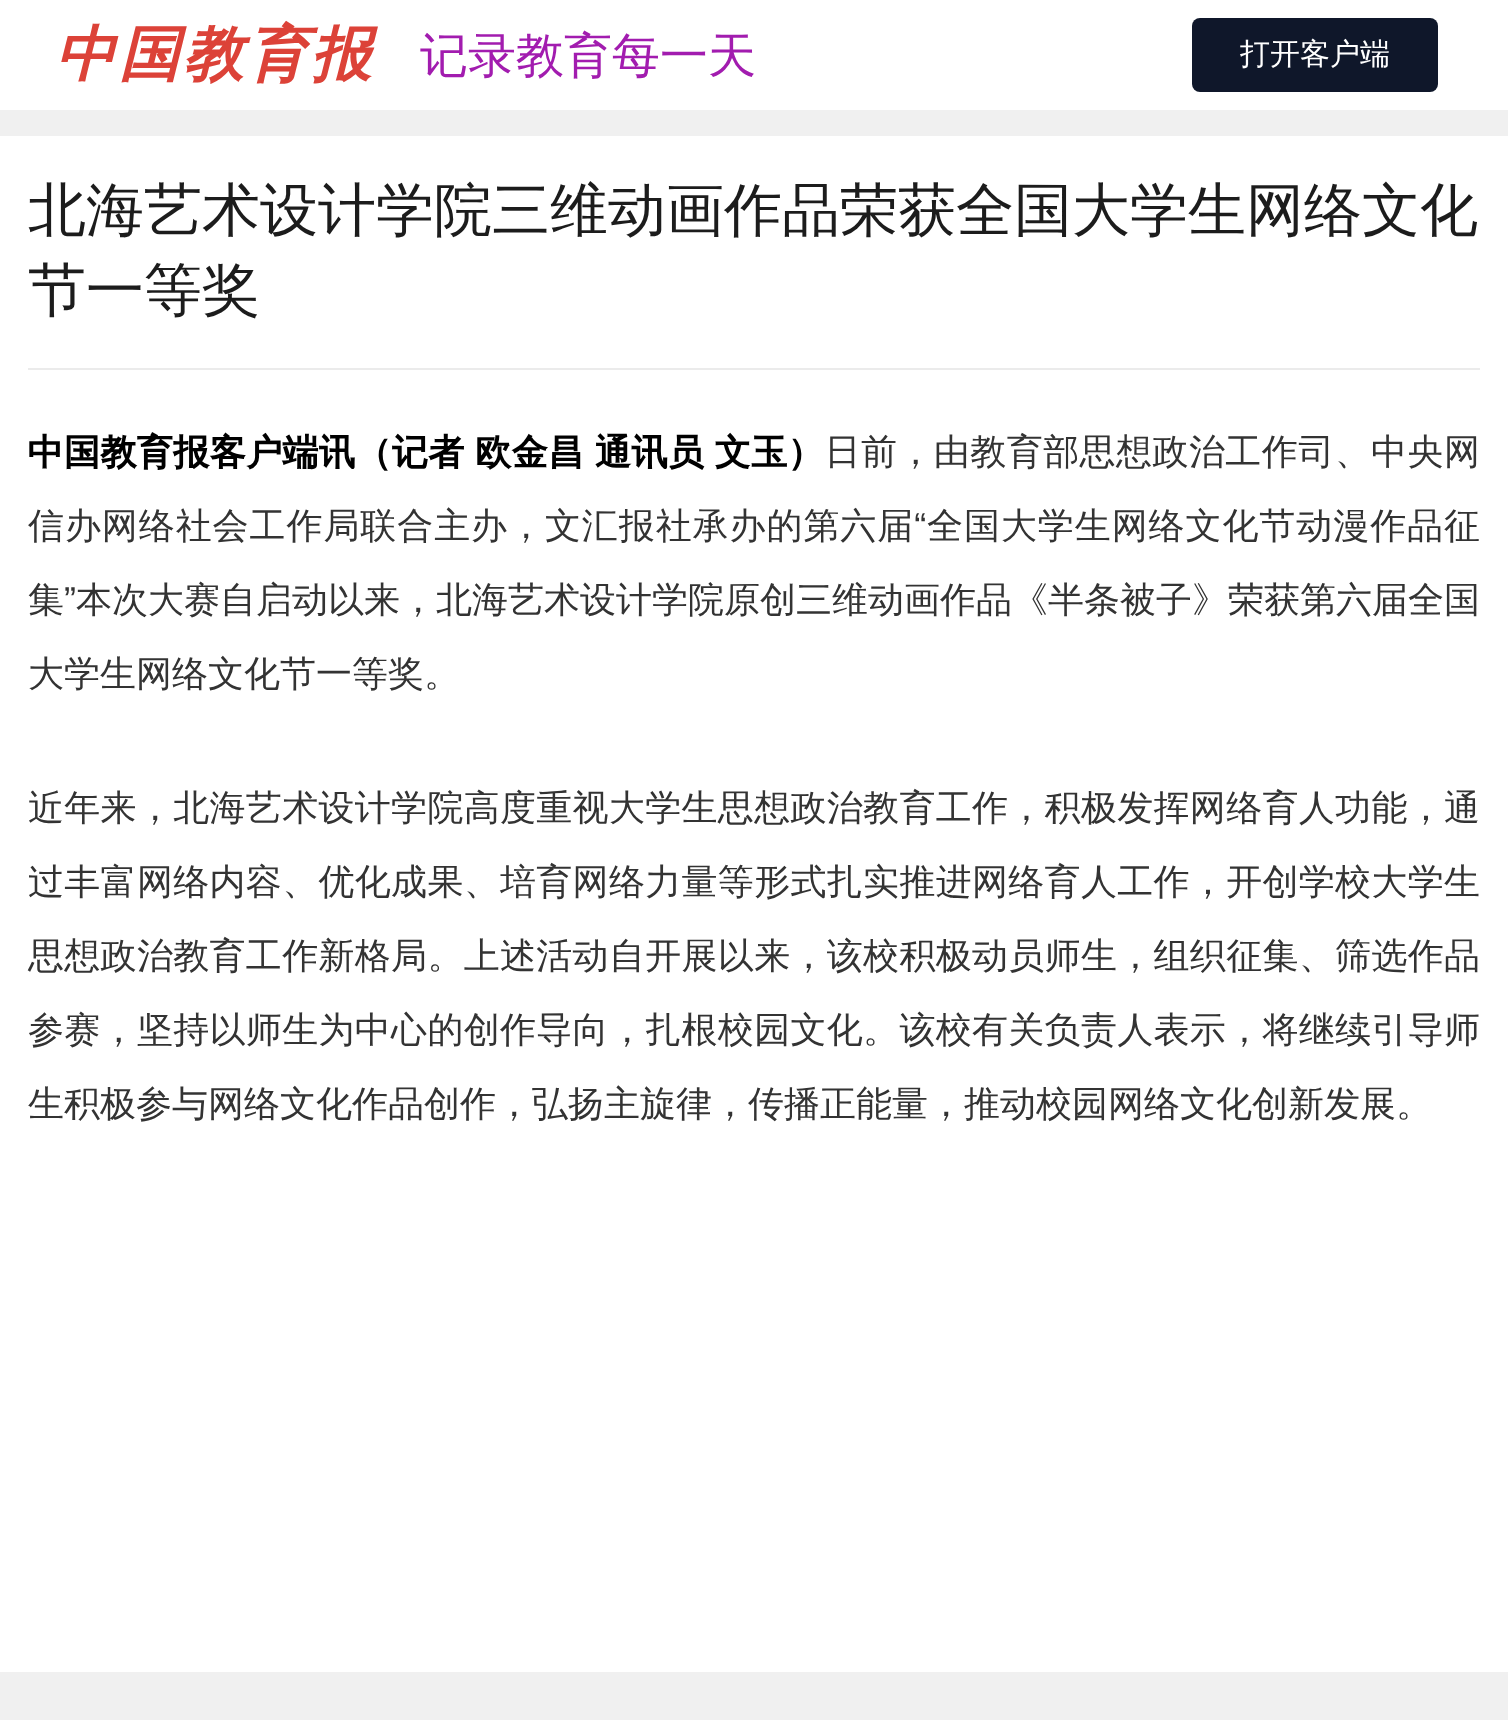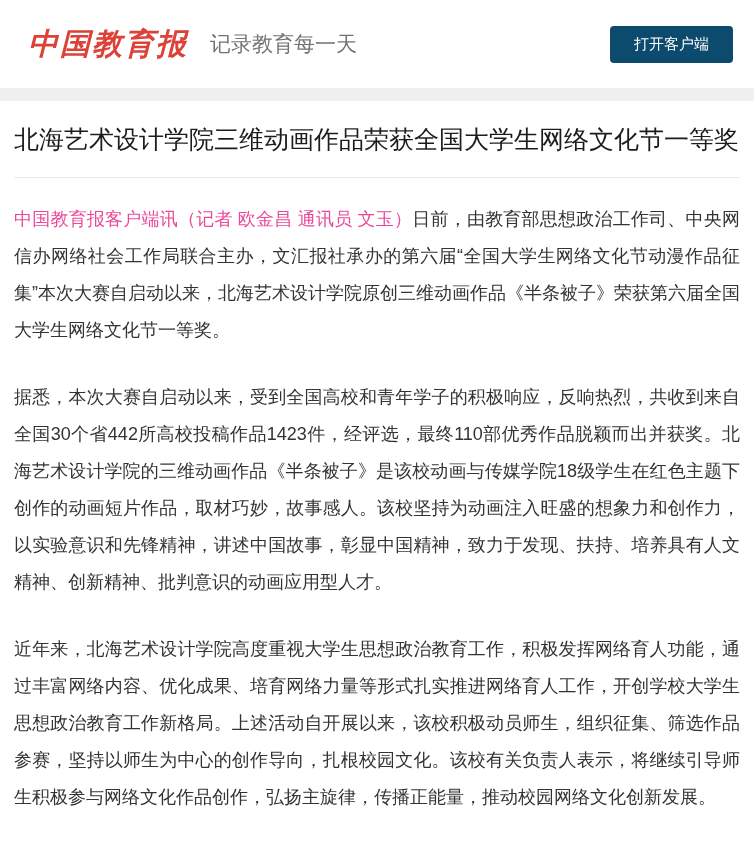--- a/index.html
+++ b/index.html
@@ -5,63 +5,63 @@
   * { margin: 0; padding: 0; box-sizing: border-box; }
   html, body {
     width: 754px;
     font-family: "Liberation Sans", "DejaVu Sans", sans-serif;
     background: #f0f0f0;
   }
   .page { width: 754px; min-height: 860px; background: #f0f0f0; }
 
   
   .app-header {
-    height: 88px;
+    height: 55px;
     background: #ffffff;
     display: flex;
     align-items: center;
-    padding: 0 21px 0 28px;
+    padding: 0 35px 0 28px;
   }
   .logo {
     color: #dc4238;
     font-size: 30px;
     font-weight: bold;
     font-style: italic;
     letter-spacing: 2px;
     cursor: pointer;
     white-space: nowrap;
   }
   .tagline {
-    color: #737373;
-    font-size: 21px;
+    color: #a21caf;
+    font-size: 24px;
     margin-left: 22px;
     white-space: nowrap;
   }
   .spacer { flex: 1; }
   .open-app {
-    background: #0c4a6e;
+    background: #0f172a;
     color: #ffffff;
     font-size: 15px;
     border: none;
     border-radius: 4px;
     padding: 9px 24px;
     cursor: pointer;
     font-family: "Liberation Sans", "DejaVu Sans", sans-serif;
   }
 
   .gray-strip { height: 13px; background: #f0f0f0; }
 
   
   .article {
     background: #ffffff;
     min-height: 768px;
     padding: 18px 14px 46px 14px;
   }
   .article-title {
-    font-size: 25px;
+    font-size: 29px;
     font-weight: 400;
     line-height: 40px;
     color: #1c1c1c;
     margin-bottom: 14px;
   }
   .byline, .pub-time {
     font-size: 15px;
     color: #999999;
     line-height: 24px;
   }
@@ -71,21 +71,21 @@
     margin: 18px 0 23px 0;
   }
   .article p {
     font-size: 18px;
     line-height: 37px;
     color: #333333;
     text-align: justify;
     margin-bottom: 30px;
   }
   .article p:last-child { margin-bottom: 0; }
-  .article p strong { font-weight: normal; color: #ec4899; }
+  .article p strong { font-weight: bold; color: #000000; }
 </style>
 </head>
 <body>
 
 <div class="page">
 
   <header class="app-header">
     <span class="logo">中国教育报</span>
     <span class="tagline">记录教育每一天</span>
     <span class="spacer"></span>
@@ -97,19 +97,18 @@
   <main class="article">
 
     <h1 class="article-title">北海艺术设计学院三维动画作品荣获全国大学生网络文化节一等奖</h1>
 
 
 
     <hr class="meta-divider">
 
     <p><strong>中国教育报客户端讯（记者 欧金昌 通讯员 文玉）</strong><span>日前，由教育部思想政治工作司、中央网信办网络社会工作局联合主办，文汇报社承办的第六届“全国大学生网络文化节动漫作品征集”本次大赛自启动以来，北海艺术设计学院原创三维动画作品《半条被子》荣获第六届全国大学生网络文化节一等奖。</span></p>
 
-    <p><span>据悉，本次大赛自启动以来，受到全国高校和青年学子的积极响应，反响热烈，共收到来自全国30个省442所高校投稿作品1423件，经评选，最终110部优秀作品脱颖而出并获奖。北海艺术设计学院的三维动画作品《半条被子》是该校动画与传媒学院18级学生在红色主题下创作的动画短片作品，取材巧妙，故事感人。该校坚持为动画注入旺盛的想象力和创作力，以实验意识和先锋精神，讲述中国故事，彰显中国精神，致力于发现、扶持、培养具有人文精神、创新精神、批判意识的动画应用型人才。</span></p>
 
     <p><span>近年来，北海艺术设计学院高度重视大学生思想政治教育工作，积极发挥网络育人功能，通过丰富网络内容、优化成果、培育网络力量等形式扎实推进网络育人工作，开创学校大学生思想政治教育工作新格局。上述活动自开展以来，该校积极动员师生，组织征集、筛选作品参赛，坚持以师生为中心的创作导向，扎根校园文化。该校有关负责人表示，将继续引导师生积极参与网络文化作品创作，弘扬主旋律，传播正能量，推动校园网络文化创新发展。</span></p>
 
   </main>
 
 </div>
 
 </body></html>

